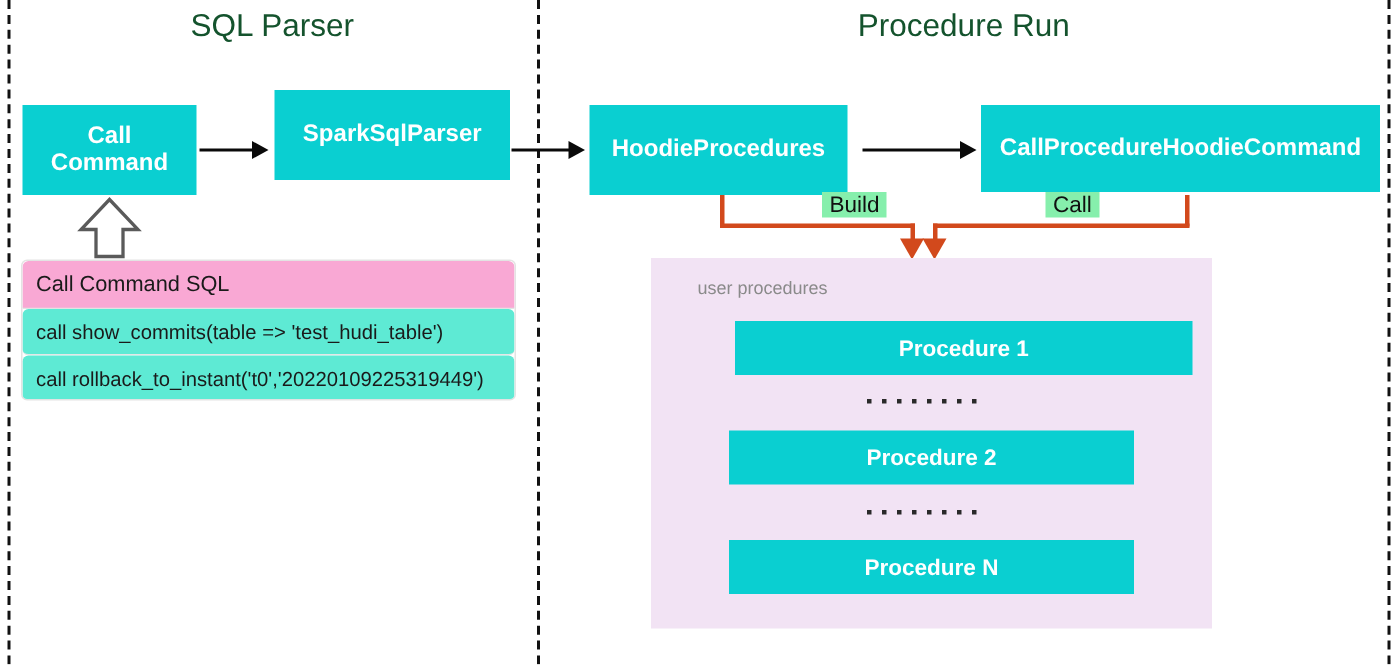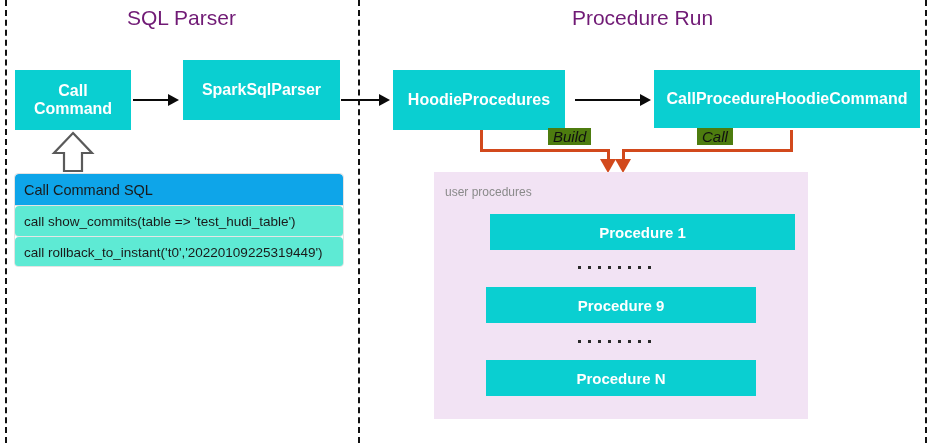--- a/index.html
+++ b/index.html
@@ -22,21 +22,21 @@
     top: 0;
     width: 0;
     height: 443px;
     border-left: 2px dashed #111111;
   }
 
   
   .section-title {
     position: absolute;
     font-size: 21px;
-    color: #701a75;
+    color: #14532d;
     text-align: center;
     white-space: nowrap;
     font-weight: 400;
   }
 
   
   .cbox {
     position: absolute;
     background: #0ACFD1;
     color: #ffffff;
@@ -82,21 +82,21 @@
   .sql-row {
     box-sizing: border-box;
     padding: 0 9px;
     display: flex;
     align-items: center;
     font-size: 13.5px;
     color: #1a1a1a;
     white-space: nowrap;
   }
   .sql-head {
-    background: #0ea5e9;
+    background: #f9a8d4;
     height: 32px;
     font-size: 14.5px;
     border-bottom: 1px solid #e3e3e3;
     border-radius: 4px 4px 0 0;
   }
   .sql-body-row {
     background: #5eead4;
     height: 31px;
     border-bottom: 1px solid #e6e6e6;
     border-radius: 4px;
@@ -119,36 +119,36 @@
     width: 0;
     height: 0;
     border-left: 8px solid transparent;
     border-right: 8px solid transparent;
     border-top: 14px solid #D2491C;
   }
   .edge-label {
     position: absolute;
     font-size: 15px;
     color: #101010;
-    background: #4d7c0f;
+    background: #86efac;
     padding: 0 5px;
     white-space: nowrap;
-    font-style: italic;
   }
 
   
   .proc-panel {
     position: absolute;
     background: #F2E3F4;
   }
   .proc-panel-label {
     position: absolute;
     font-size: 12px;
     color: #8a8a8a;
     white-space: nowrap;
+    margin-left: 20px;
   }
   .proc-box {
     position: absolute;
     background: #0ACFD1;
     color: #ffffff;
     font-size: 15px;
     font-weight: 700;
     display: flex;
     align-items: center;
     justify-content: center;
@@ -232,21 +232,21 @@
     <i></i>
       <i></i>
       <i></i>
       <i></i>
       <i></i>
       <i></i>
       <i></i>
       <i></i>
   </div>
 
-  <div class="proc-box" style="left:486px; top:287px; width:270px; height:36px;">Procedure 9</div>
+  <div class="proc-box" style="left:486px; top:287px; width:270px; height:36px;">Procedure 2</div>
 
   <div class="dots" style="left:578px; top:340px;">
     <i></i>
       <i></i>
       <i></i>
       <i></i>
       <i></i>
       <i></i>
       <i></i>
       <i></i>

